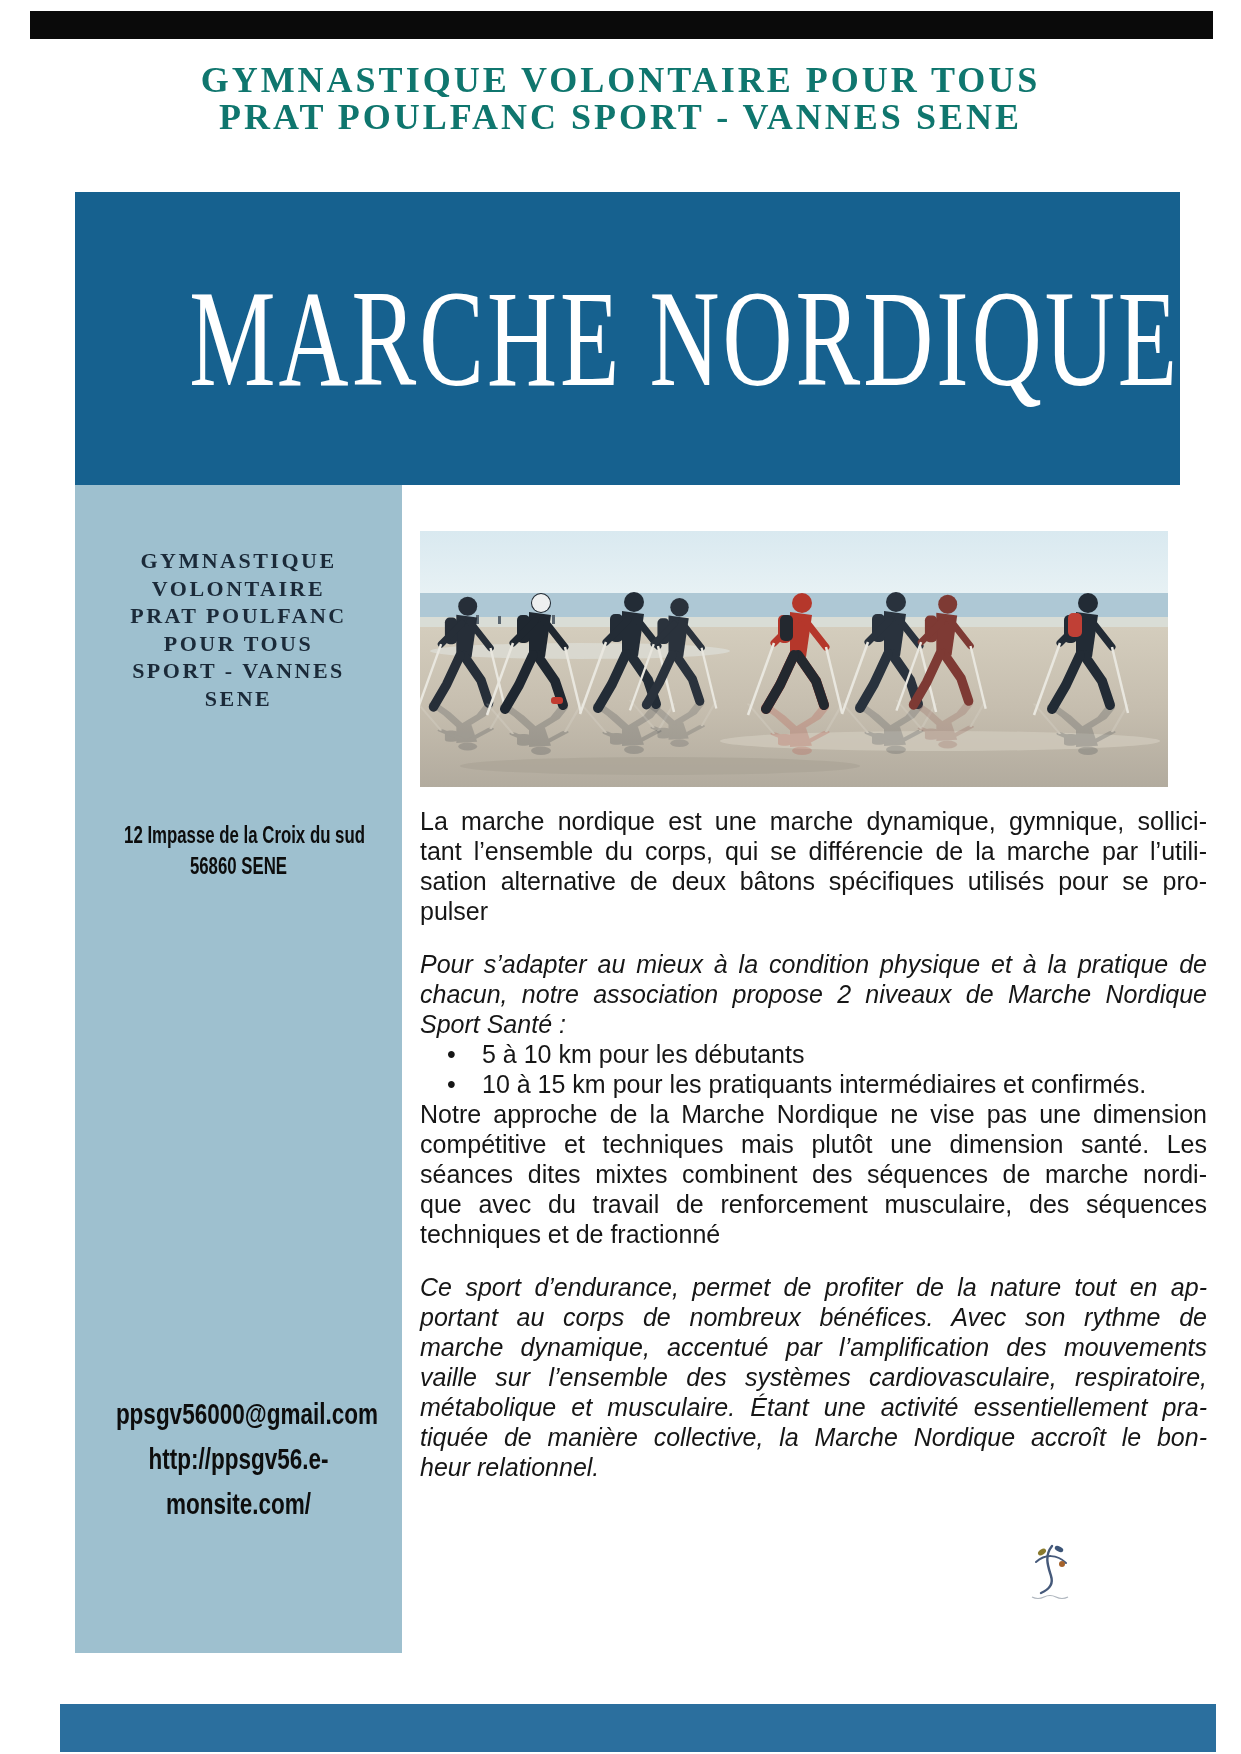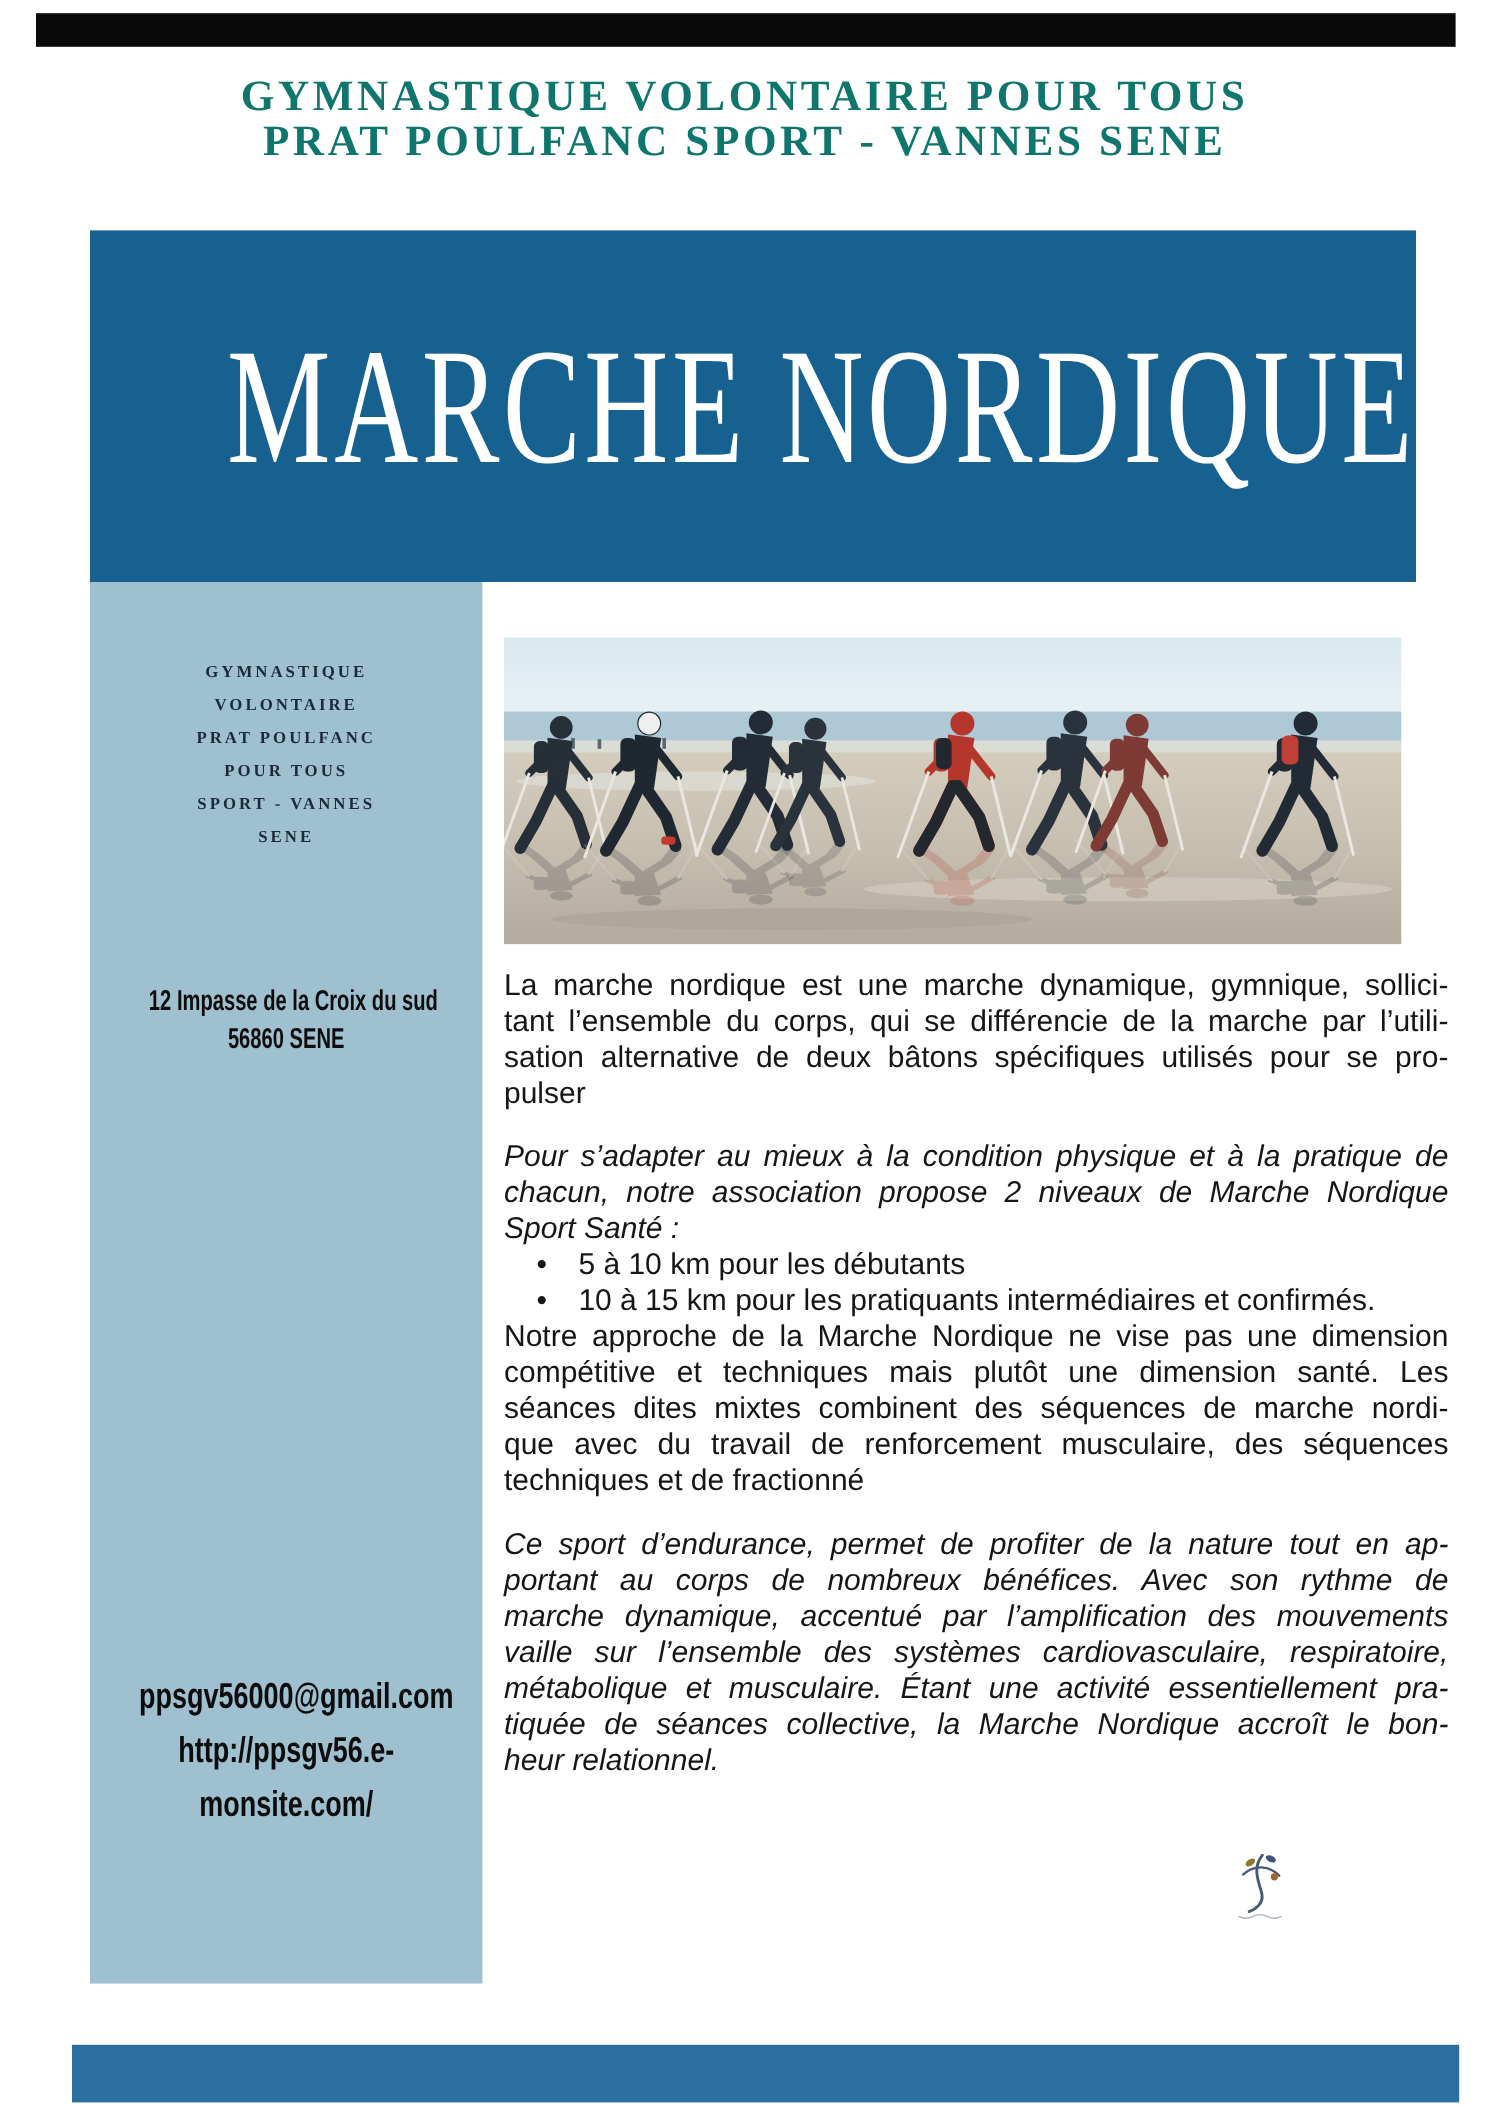--- a/index.html
+++ b/index.html
@@ -35,21 +35,21 @@
     font-size:97px;letter-spacing:3px;white-space:nowrap;
     transform:scaleY(1.42);transform-origin:center;
   }
   .sidebar{
     position:absolute;left:75px;top:485px;width:327px;height:1168px;
     background:var(--sidebar-blue);
   }
   .org{
     position:absolute;top:62px;left:0;width:100%;text-align:center;
     font-family:"Liberation Serif",serif;font-weight:bold;
-    font-size:14px;line-height:27.5px;letter-spacing:2.5px;
+    font-size:22px;line-height:27.5px;letter-spacing:2.5px;
     color:var(--org-navy);
   }
   .addr{
     position:absolute;top:334px;left:0;width:100%;text-align:center;
     font-weight:bold;font-size:24px;line-height:31px;color:#0d0d0d;
     transform:scaleX(0.70);transform-origin:50% 0;white-space:nowrap;
   }
   .contact{
     position:absolute;top:906px;left:0;width:100%;text-align:center;
     font-weight:bold;font-size:30px;line-height:45px;color:#0d0d0d;
@@ -212,21 +212,21 @@
         <div class="tline">séances dites mixtes combinent des séquences de marche nordi-</div>
         <div class="tline">que avec du travail de renforcement musculaire, des séquences</div>
         <div class="tline">techniques et de fractionné</div>
       </div>
     <div class="para gap">
         <div class="tline">Ce sport d’endurance, permet de profiter de la nature tout en ap-</div>
         <div class="tline">portant au corps de nombreux bénéfices. Avec son rythme de</div>
         <div class="tline">marche dynamique, accentué par l’amplification des mouvements</div>
         <div class="tline">vaille sur l’ensemble des systèmes cardiovasculaire, respiratoire,</div>
         <div class="tline">métabolique et musculaire. Étant une activité essentiellement pra-</div>
-        <div class="tline">tiquée de séances collective, la Marche Nordique accroît le bon-</div>
+        <div class="tline">tiquée de manière collective, la Marche Nordique accroît le bon-</div>
         <div class="tline">heur relationnel.</div>
       </div>
   </article>
 
   <div class="logo">
     <svg viewBox="0 0 64 62">
       <path d="M34 6 C26 16 30 26 33 36 C36 45 30 50 23 53" fill="none" stroke="#45597a" stroke-width="2.4" stroke-linecap="round"></path>
       <path d="M18 22 C27 14 39 14 48 23" fill="none" stroke="#45597a" stroke-width="2" stroke-linecap="round"></path>
       <ellipse cx="24" cy="12" rx="4.5" ry="2.6" transform="rotate(-35 24 12)" fill="#8a7a2e"></ellipse>
       <ellipse cx="41" cy="9" rx="4.5" ry="2.6" transform="rotate(25 41 9)" fill="#3c5578"></ellipse>

